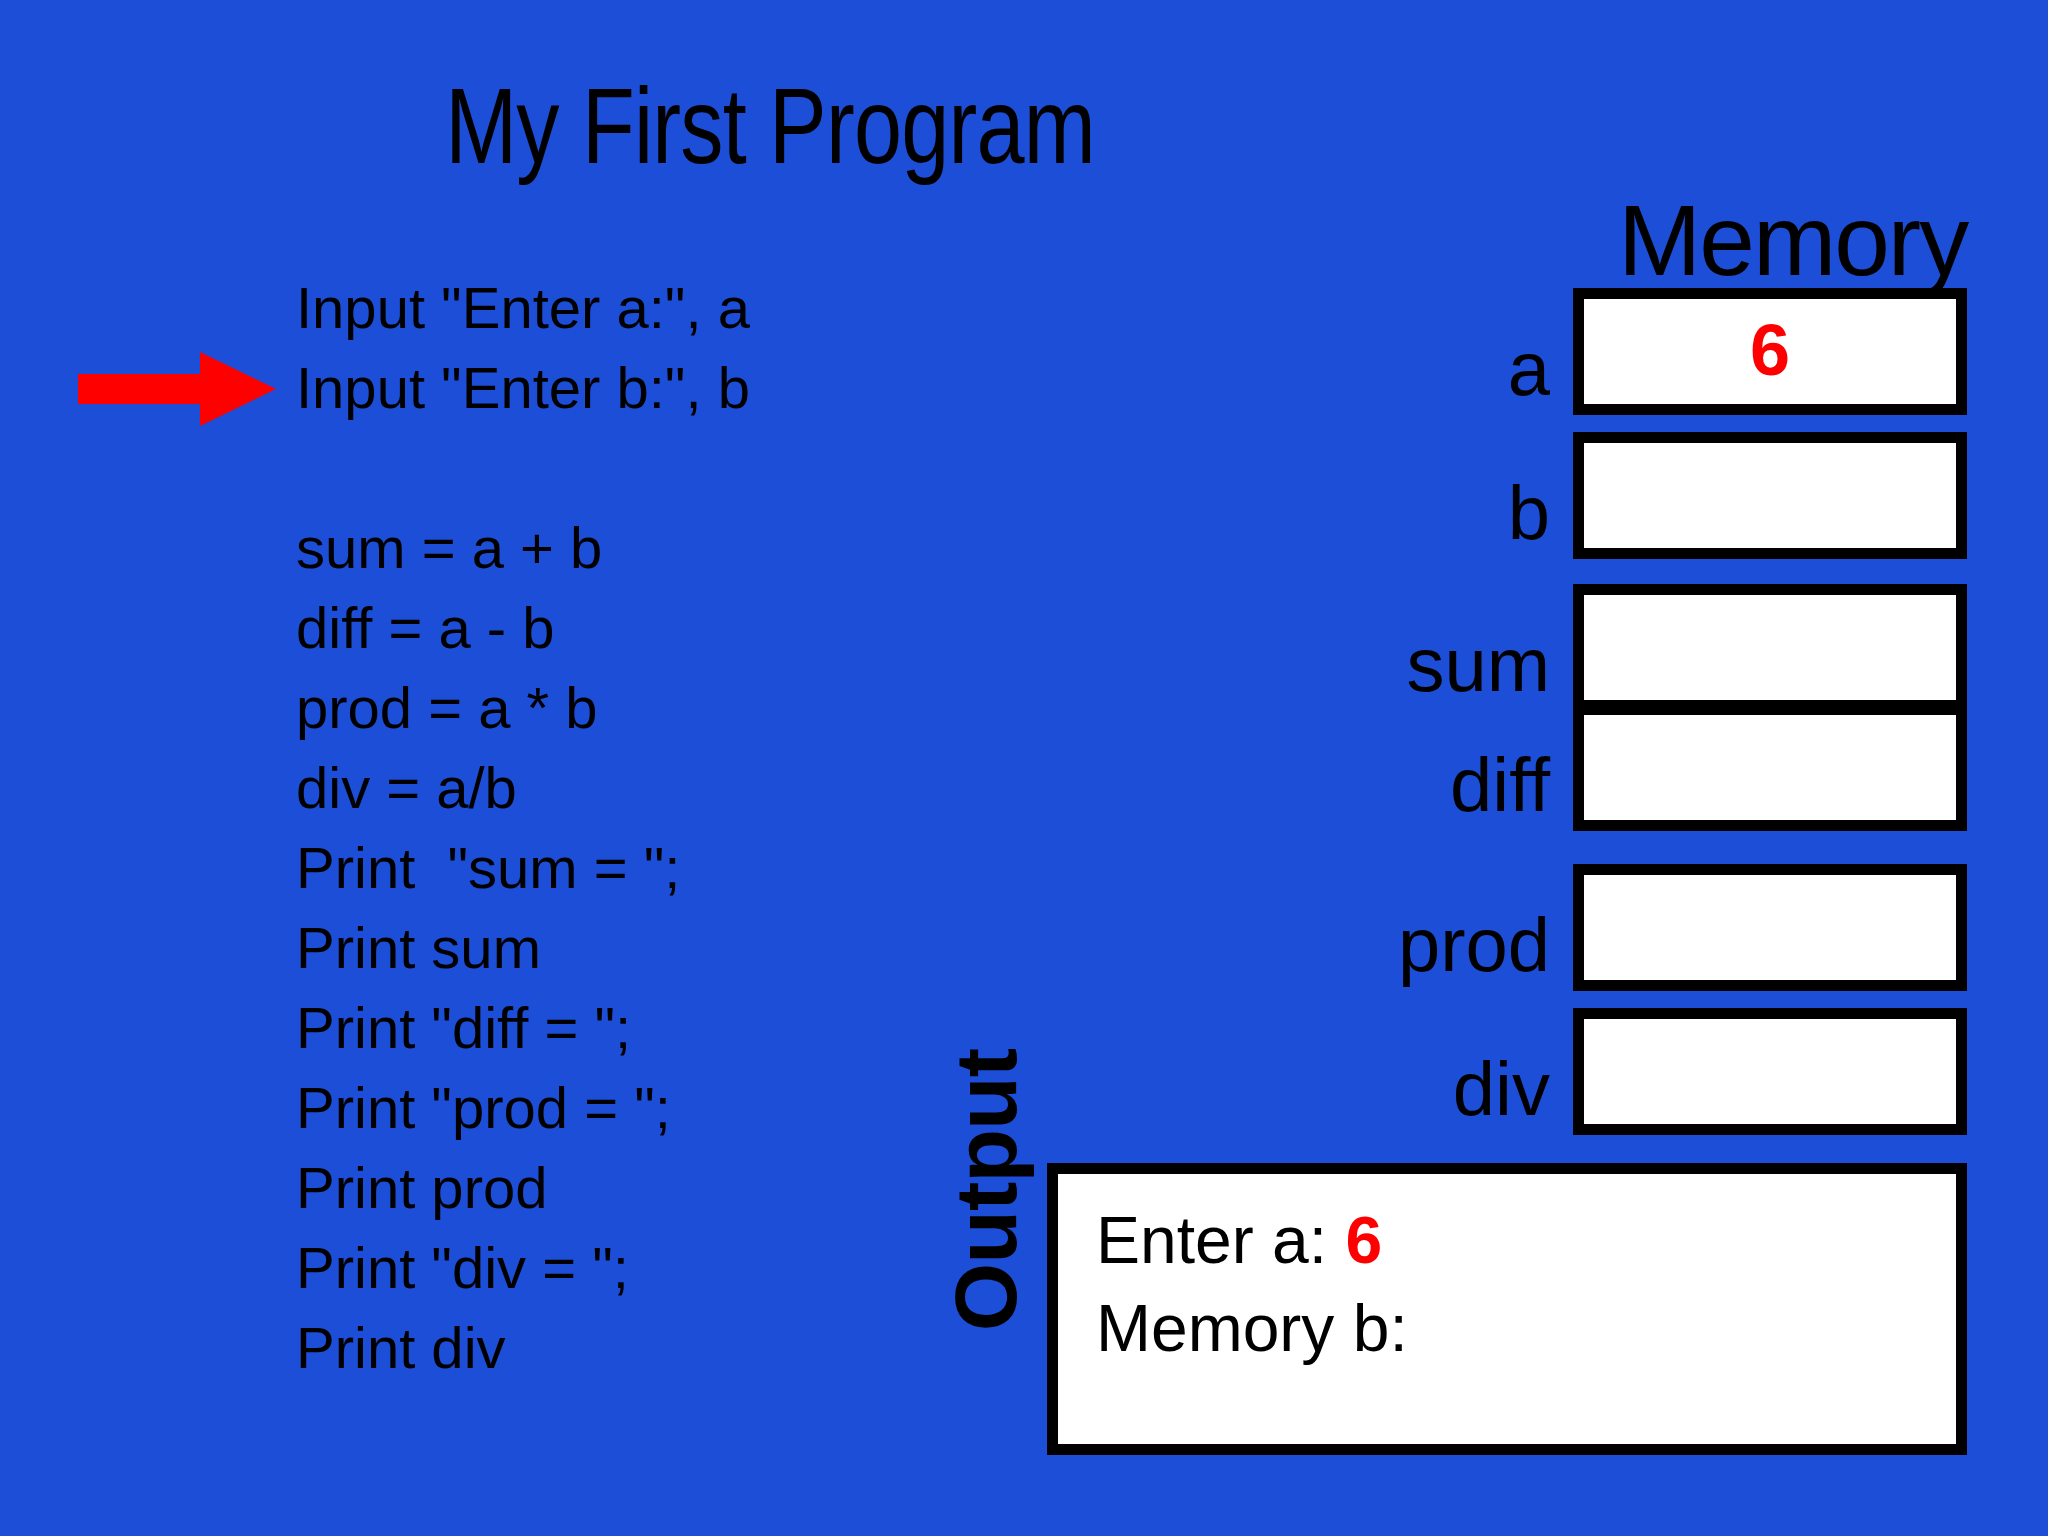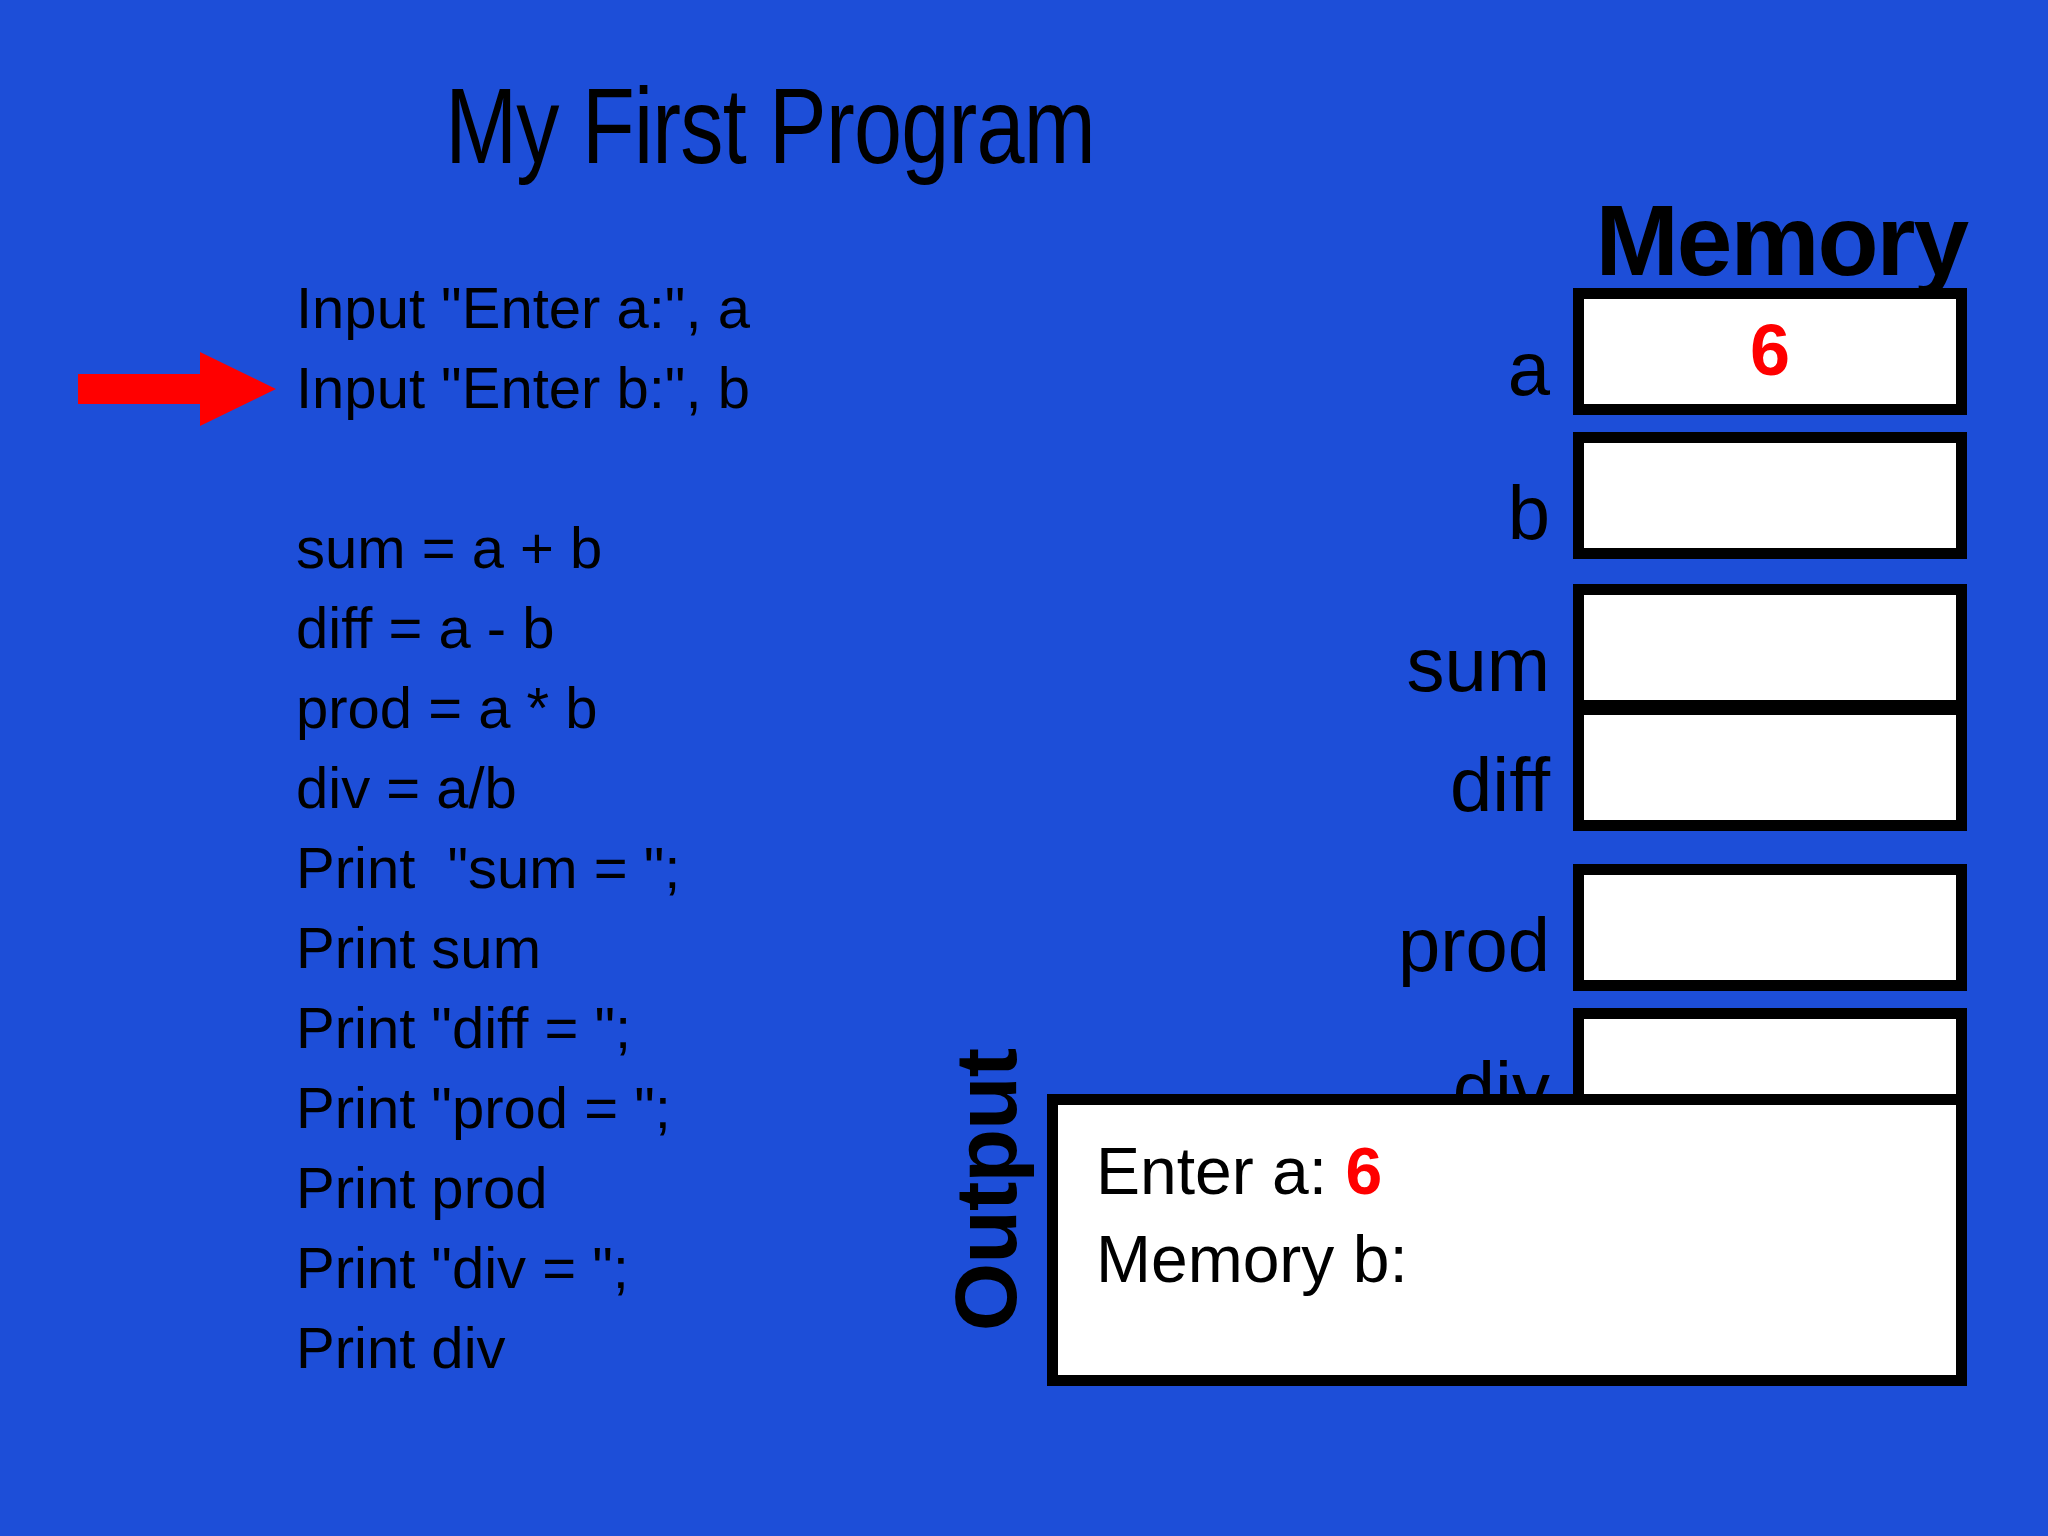--- a/index.html
+++ b/index.html
@@ -54,26 +54,26 @@
     position: absolute;
     left: 78px;
     top: 352px;
     width: 198px;
     height: 74px;
   }
 
   
   #memory-heading {
     position: absolute;
-    left: 1573px;
+    left: 1618px;
     top: 190px;
     width: 394px;
-    text-align: right;
+    text-align: left;
     font-size: 100px;
-    font-weight: bold;
+    font-weight: normal;
     line-height: 1;
     letter-spacing: -2px;
     white-space: nowrap;
   }
   .mem-row {
     position: absolute;
     left: 1180px;
     width: 787px;
     height: 127px;
   }
@@ -125,21 +125,21 @@
     font-size: 88px;
     font-weight: bold;
     line-height: 96px;
     letter-spacing: -1px;
     text-align: center;
     white-space: nowrap;
   }
   #output-box {
     position: absolute;
     left: 1047px;
-    top: 1094px;
+    top: 1163px;
     width: 920px;
     height: 292px;
     box-sizing: border-box;
     border: 11px solid #000000;
     background: #ffffff;
   }
   #output-lines {
     position: absolute;
     left: 38px;
     top: 22px;

